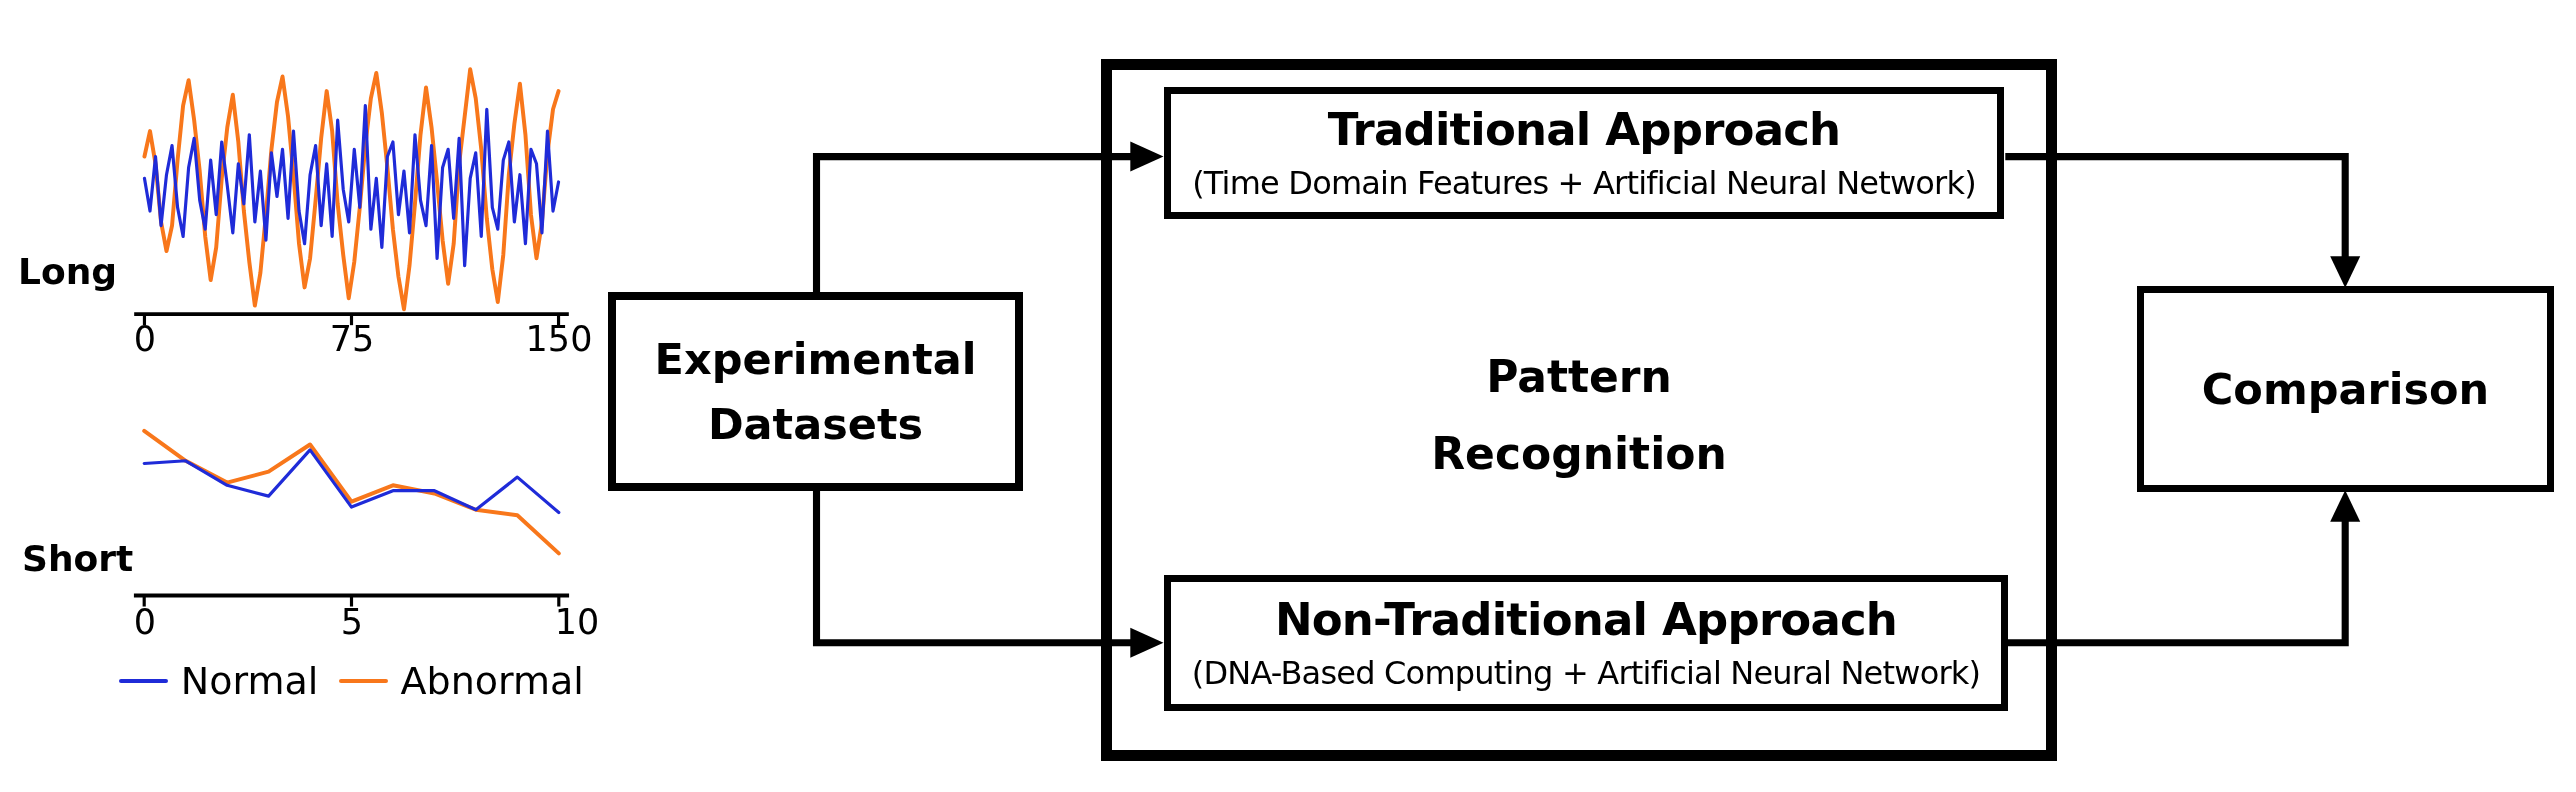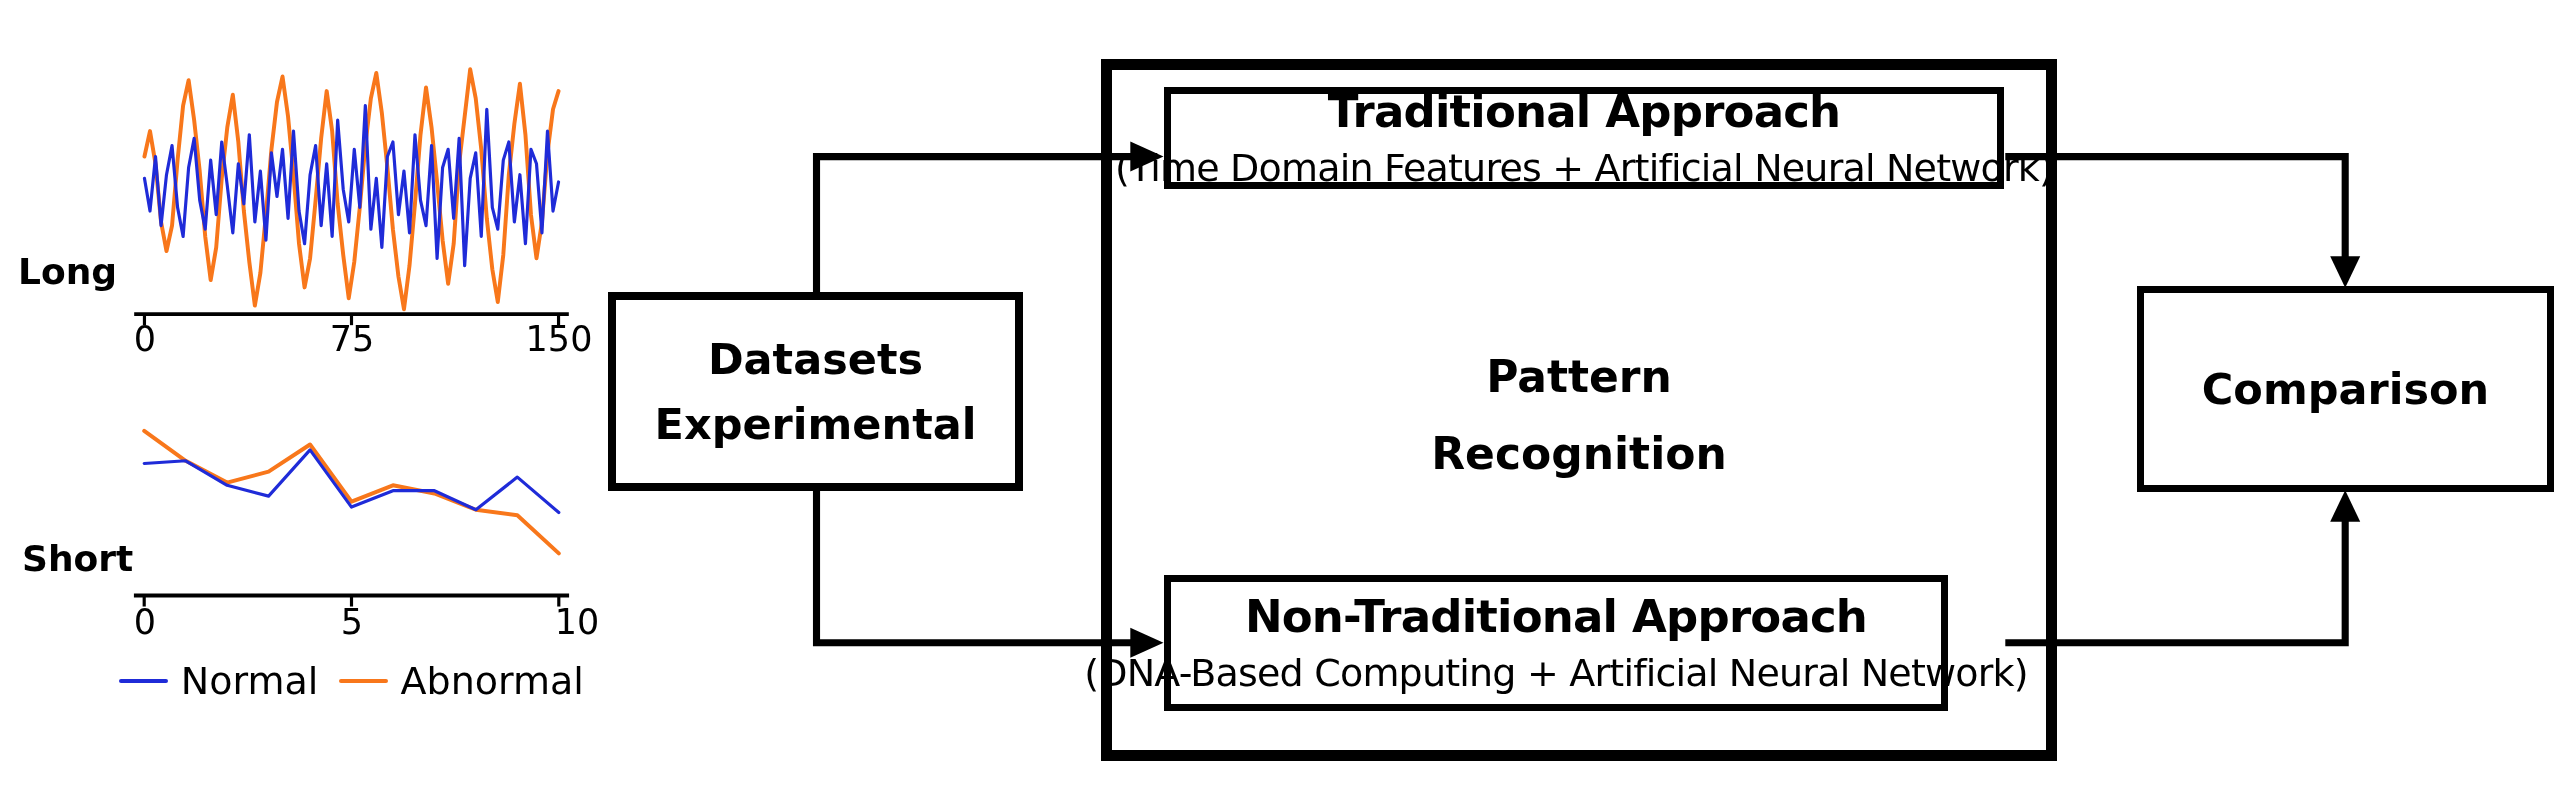--- a/index.html
+++ b/index.html
@@ -10,26 +10,26 @@
   }
   .abs{position:absolute;}
   
   .fbox{
     position:absolute;background:transparent;border-style:solid;border-color:#000;
     display:flex;flex-direction:column;align-items:center;justify-content:center;
     text-align:center;box-sizing:border-box;
   }
   .outer-box{left:1101px;top:59px;width:956px;height:702px;border-width:11px;}
   .exp-box{left:608px;top:292px;width:415px;height:199px;border-width:8.7px;}
-  .trad-box{left:1164px;top:87px;width:840px;height:102px;border-width:7.1px;}
-  .nontrad-box{left:1164px;top:575px;width:784px;height:136px;border-width:7.1px;}
+  .trad-box{left:1164px;top:87px;width:840px;height:132px;border-width:7.1px;}
+  .nontrad-box{left:1164px;top:575px;width:844px;height:136px;border-width:7.1px;}
   .comp-box{left:2137px;top:286px;width:417px;height:206px;border-width:7.1px;}
   .box-title{font-size:43px;font-weight:bold;line-height:1.5;}
   .approach-title{font-size:45px;font-weight:bold;line-height:1.15;letter-spacing:-0.8px;}
-  .approach-sub{font-size:38px;font-weight:normal;letter-spacing:-0.8px;margin-top:8px;white-space:nowrap;}
+  .approach-sub{font-size:32px;font-weight:normal;letter-spacing:-0.8px;margin-top:8px;white-space:nowrap;}
   .pattern-label{
     left:1101px;top:338px;width:956px;text-align:center;
     font-size:44px;font-weight:bold;line-height:1.75;
   }
   
   .row-label{font-size:36px;font-weight:bold;}
   .tick-label{font-size:35px;transform:translateX(-50%);white-space:nowrap;}
   .legend{
     left:126px;top:659px;width:451px;display:flex;align-items:center;justify-content:center;
     font-size:38px;
@@ -87,22 +87,22 @@
   <polygon points="1472,813 1430,794 1430,832" fill="#000"></polygon>
 
   <path d="M2537,198 L2967,198 L2967,326" stroke="#000" stroke-width="9" fill="none"></path>
   <polygon points="2967,364 2948,324 2986,324" fill="#000"></polygon>
 
   <path d="M2537,813 L2967,813 L2967,658" stroke="#000" stroke-width="9" fill="none"></path>
   <polygon points="2967,620 2948,660 2986,660" fill="#000"></polygon>
 </svg>
 
 <div class="fbox exp-box">
+  <div class="box-title">Experimental</div>
   <div class="box-title">Datasets</div>
-  <div class="box-title">Experimental</div>
 </div>
 
 <div class="fbox outer-box"></div>
 
 <div class="abs pattern-label">
   <div>Pattern</div>
   <div>Recognition</div>
 </div>
 
 <div class="fbox trad-box">

